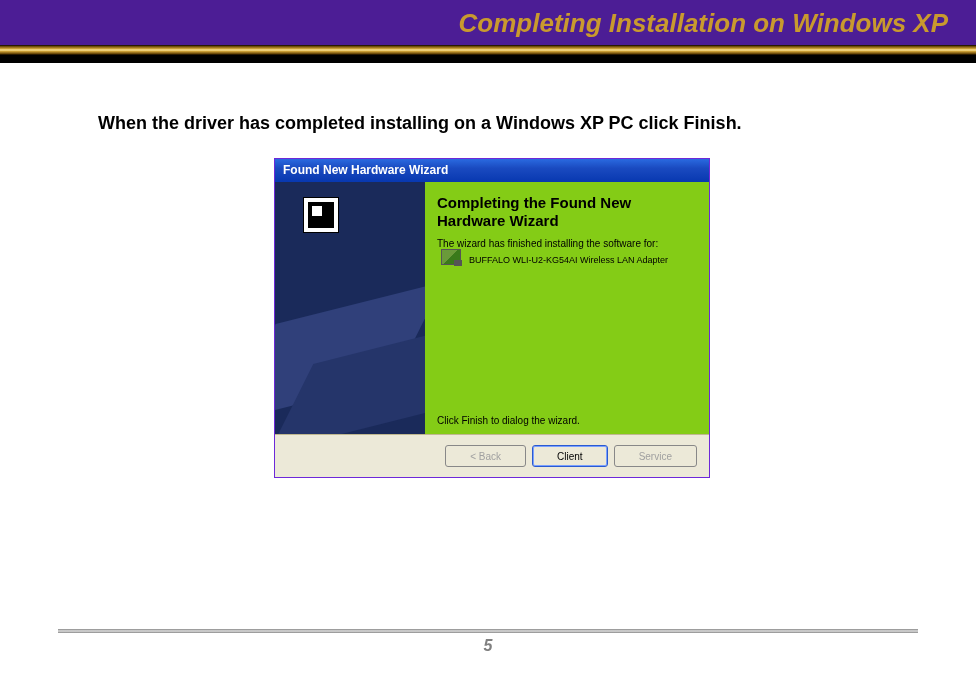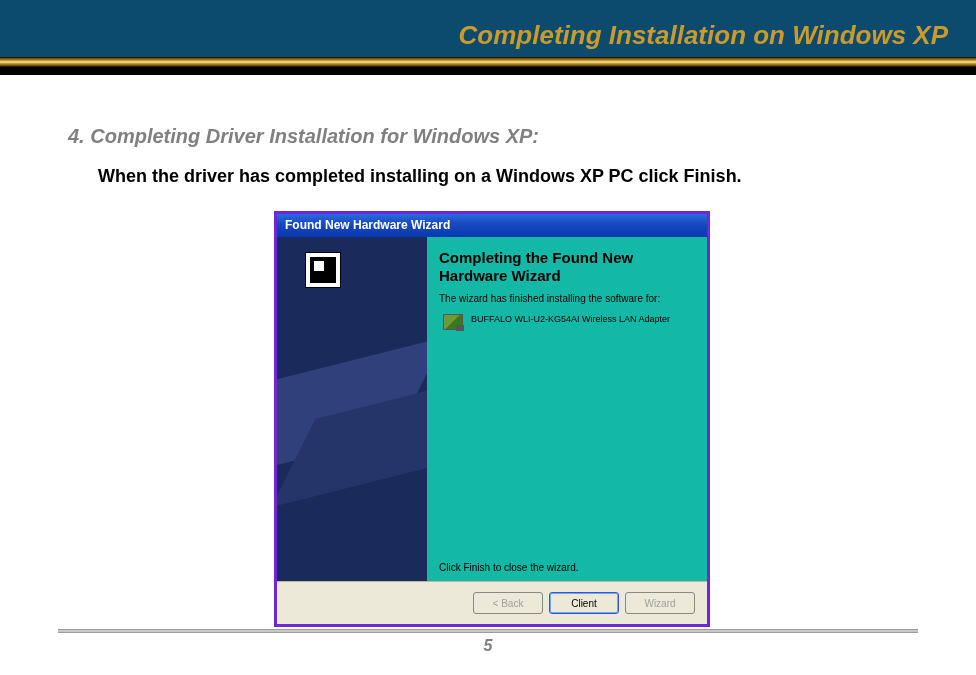--- a/index.html
+++ b/index.html
@@ -5,22 +5,22 @@
   * { box-sizing: border-box; margin: 0; padding: 0; }
   body {
     width: 976px;
     height: 675px;
     font-family: Arial, Helvetica, sans-serif;
     background: #fff;
     overflow: hidden;
   }
   .header-band {
     width: 100%;
-    background: #0c4a6e;
-    padding: 20px 0 6px 0;
+    background: #4c1d95;
+    padding: 8px 0 6px 0;
     position: relative;
   }
   .header-title {
     color: #c99a2e;
     font-style: italic;
     font-weight: bold;
     font-size: 26px;
     text-align: right;
     padding-right: 28px;
   }
@@ -49,35 +49,35 @@
     margin-left: 30px;
     margin-bottom: 24px;
   }
   .dialog-wrap {
     display: flex;
     justify-content: center;
     margin-bottom: 14px;
   }
   .dialog {
     width: 436px;
-    border: 3px solid #6d28d9;
+    border: 1px solid #6d28d9;
     background: #ece9d8;
     font-family: Tahoma, sans-serif;
   }
   .titlebar {
     background: linear-gradient(to bottom, #2a6ae0 0%, #1a4ac0 40%, #0838b0 100%);
     color: #fff;
     font-weight: bold;
     font-size: 12px;
     padding: 4px 8px 5px 8px;
   }
   .dialog-body {
     display: flex;
-    background: #14b8a6;
-    height: 344px;
+    background: #84cc16;
+    height: 252px;
   }
   .sidebar {
     width: 150px;
     background: #1a2a5a;
     position: relative;
     overflow: hidden;
   }
   .sidebar .shape1 {
     position: absolute; top: 15px; left: 28px; width: 36px; height: 36px;
     background: #fff; border: 1px solid #000;
@@ -107,25 +107,24 @@
   .wiz-title {
     font-size: 15px;
     font-weight: bold;
     color: #000;
     line-height: 1.2;
     margin-bottom: 8px;
   }
   .wiz-text {
     font-size: 10px;
     color: #000;
-    margin-bottom: 10px;
   }
   .device-row {
     display: flex;
-    align-items: flex-start;
+    align-items: flex-end;
     gap: 8px;
     margin-bottom: 8px;
     padding-left: 4px;
   }
   .dev-icon {
     width: 20px; height: 16px;
     background: linear-gradient(135deg, #6a9a3a 50%, #3a7a1a 50%);
     border: 1px solid #555;
     position: relative;
   }
@@ -143,21 +142,21 @@
     gap: 6px;
   }
   .xp-btn {
     min-width: 70px;
     height: 22px;
     font-size: 10px;
     font-family: Tahoma, sans-serif;
     background: #ece9d8;
     border: 1px solid #888;
     border-radius: 3px;
-    padding: 0 2px;
+    padding: 0 24px;
     color: #000;
   }
   .xp-btn.disabled { color: #a0a0a0; }
   .xp-btn.default {
     border: 1px solid #2a5ad0;
     box-shadow: inset 0 0 0 1px #7aa0ff;
   }
   .follow-text {
     color: #000;
     font-weight: 900;
@@ -188,46 +187,45 @@
 </head>
 <body>
 
 <div class="header-band">
   <div class="header-title">Completing Installation on Windows XP</div>
 </div>
 <div class="gold-bar"></div>
 <div class="thin-black"></div>
 
 <div class="content">
-  <div class="section-heading">4. Completing Driver Installation for Windows XP:</div>
   <div class="step-text">When the driver has completed installing on a Windows XP PC click Finish.</div>
 
   <div class="dialog-wrap">
     <div class="dialog">
       <div class="titlebar">Found New Hardware Wizard</div>
       <div class="dialog-body">
         <div class="sidebar">
           <div class="shape2"></div>
           <div class="shape3"></div>
           <div class="shape1"></div>
         </div>
         <div class="main-pane">
           <div class="wiz-title">Completing the Found New Hardware Wizard</div>
           <div class="wiz-text">The wizard has finished installing the software for:</div>
           <div class="device-row">
             <div class="dev-icon"></div>
             <div class="dev-name">BUFFALO WLI-U2-KG54AI   Wireless LAN Adapter</div>
           </div>
-          <div class="closing">Click Finish to close the wizard.</div>
+          <div class="closing">Click Finish to dialog the wizard.</div>
         </div>
       </div>
       <div class="button-row">
         <button class="xp-btn disabled">&lt; Back</button>
         <button class="xp-btn default">Client</button>
-        <button class="xp-btn disabled">Wizard</button>
+        <button class="xp-btn disabled">Service</button>
       </div>
     </div>
   </div>
 
 </div>
 
 <div class="footer-area">
   <hr class="footer-line">
   <div class="page-num">5</div>
 </div>

